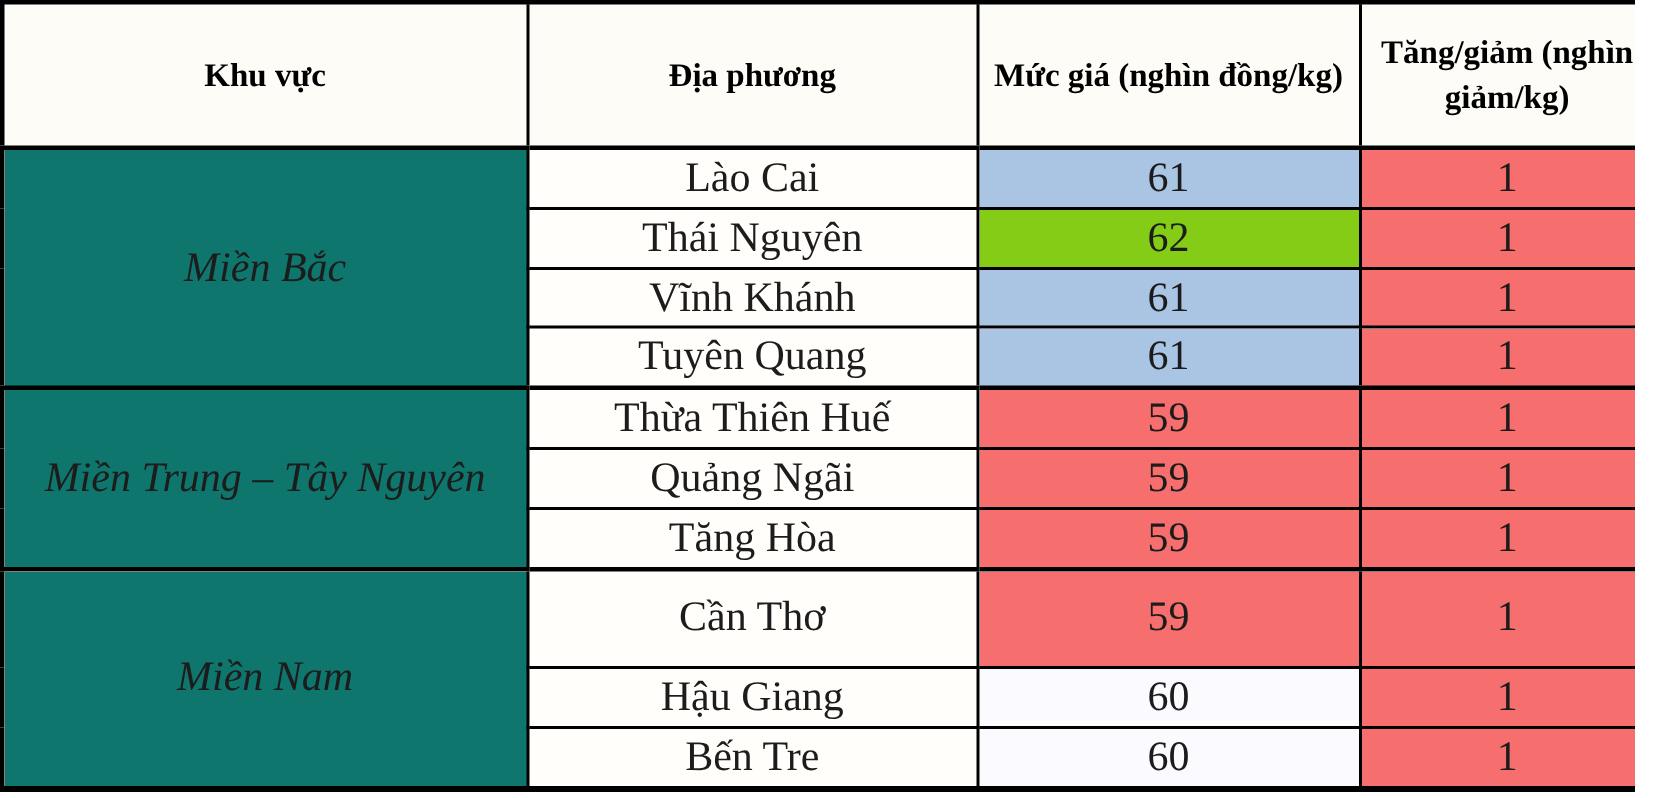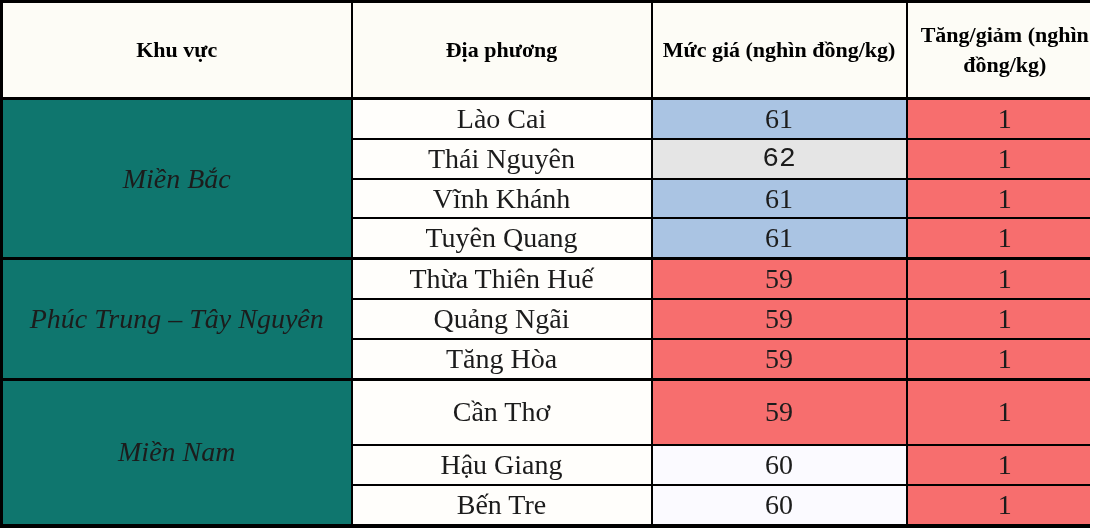--- a/index.html
+++ b/index.html
@@ -82,47 +82,47 @@
       <col class="c-region">
       <col class="c-locality">
       <col class="c-price">
       <col class="c-change">
     </colgroup>
     <thead>
       <tr>
         <th>Khu vực</th>
         <th>Địa phương</th>
         <th>Mức giá (nghìn đồng/kg)</th>
-        <th>Tăng/giảm (nghìn đồng/kg)</th>
+        <th>Tăng/giảm (nghìn giảm/kg)</th>
       </tr>
     </thead>
     <tbody>
       <tr>
         <td class="region-cell" rowspan="4">Miền Bắc</td>
         <td class="locality-cell">Lào Cai</td>
         <td class="price-cell" style="background-color: rgb(170, 196, 227);">61</td>
         <td class="change-cell" style="background-color: rgb(247, 110, 110);">1</td>
       </tr>
       <tr>
         <td class="locality-cell">Thái Nguyên</td>
-        <td class="price-cell" style="background-color: #e5e5e5; font-family: Liberation Mono, monospace;">62</td>
+        <td class="price-cell" style="background-color: #84cc16;">62</td>
         <td class="change-cell" style="background-color: rgb(247, 110, 110);">1</td>
       </tr>
       <tr>
         <td class="locality-cell">Vĩnh Khánh</td>
         <td class="price-cell" style="background-color: rgb(170, 196, 227);">61</td>
         <td class="change-cell" style="background-color: rgb(247, 110, 110);">1</td>
       </tr>
       <tr>
         <td class="locality-cell">Tuyên Quang</td>
         <td class="price-cell" style="background-color: rgb(170, 196, 227);">61</td>
         <td class="change-cell" style="background-color: rgb(247, 110, 110);">1</td>
       </tr>
       <tr class="section-start">
-        <td class="region-cell" rowspan="3">Phúc Trung – Tây Nguyên</td>
+        <td class="region-cell" rowspan="3">Miền Trung – Tây Nguyên</td>
         <td class="locality-cell">Thừa Thiên Huế</td>
         <td class="price-cell" style="background-color: rgb(247, 110, 110);">59</td>
         <td class="change-cell" style="background-color: rgb(247, 110, 110);">1</td>
       </tr>
       <tr>
         <td class="locality-cell">Quảng Ngãi</td>
         <td class="price-cell" style="background-color: rgb(247, 110, 110);">59</td>
         <td class="change-cell" style="background-color: rgb(247, 110, 110);">1</td>
       </tr>
       <tr>

